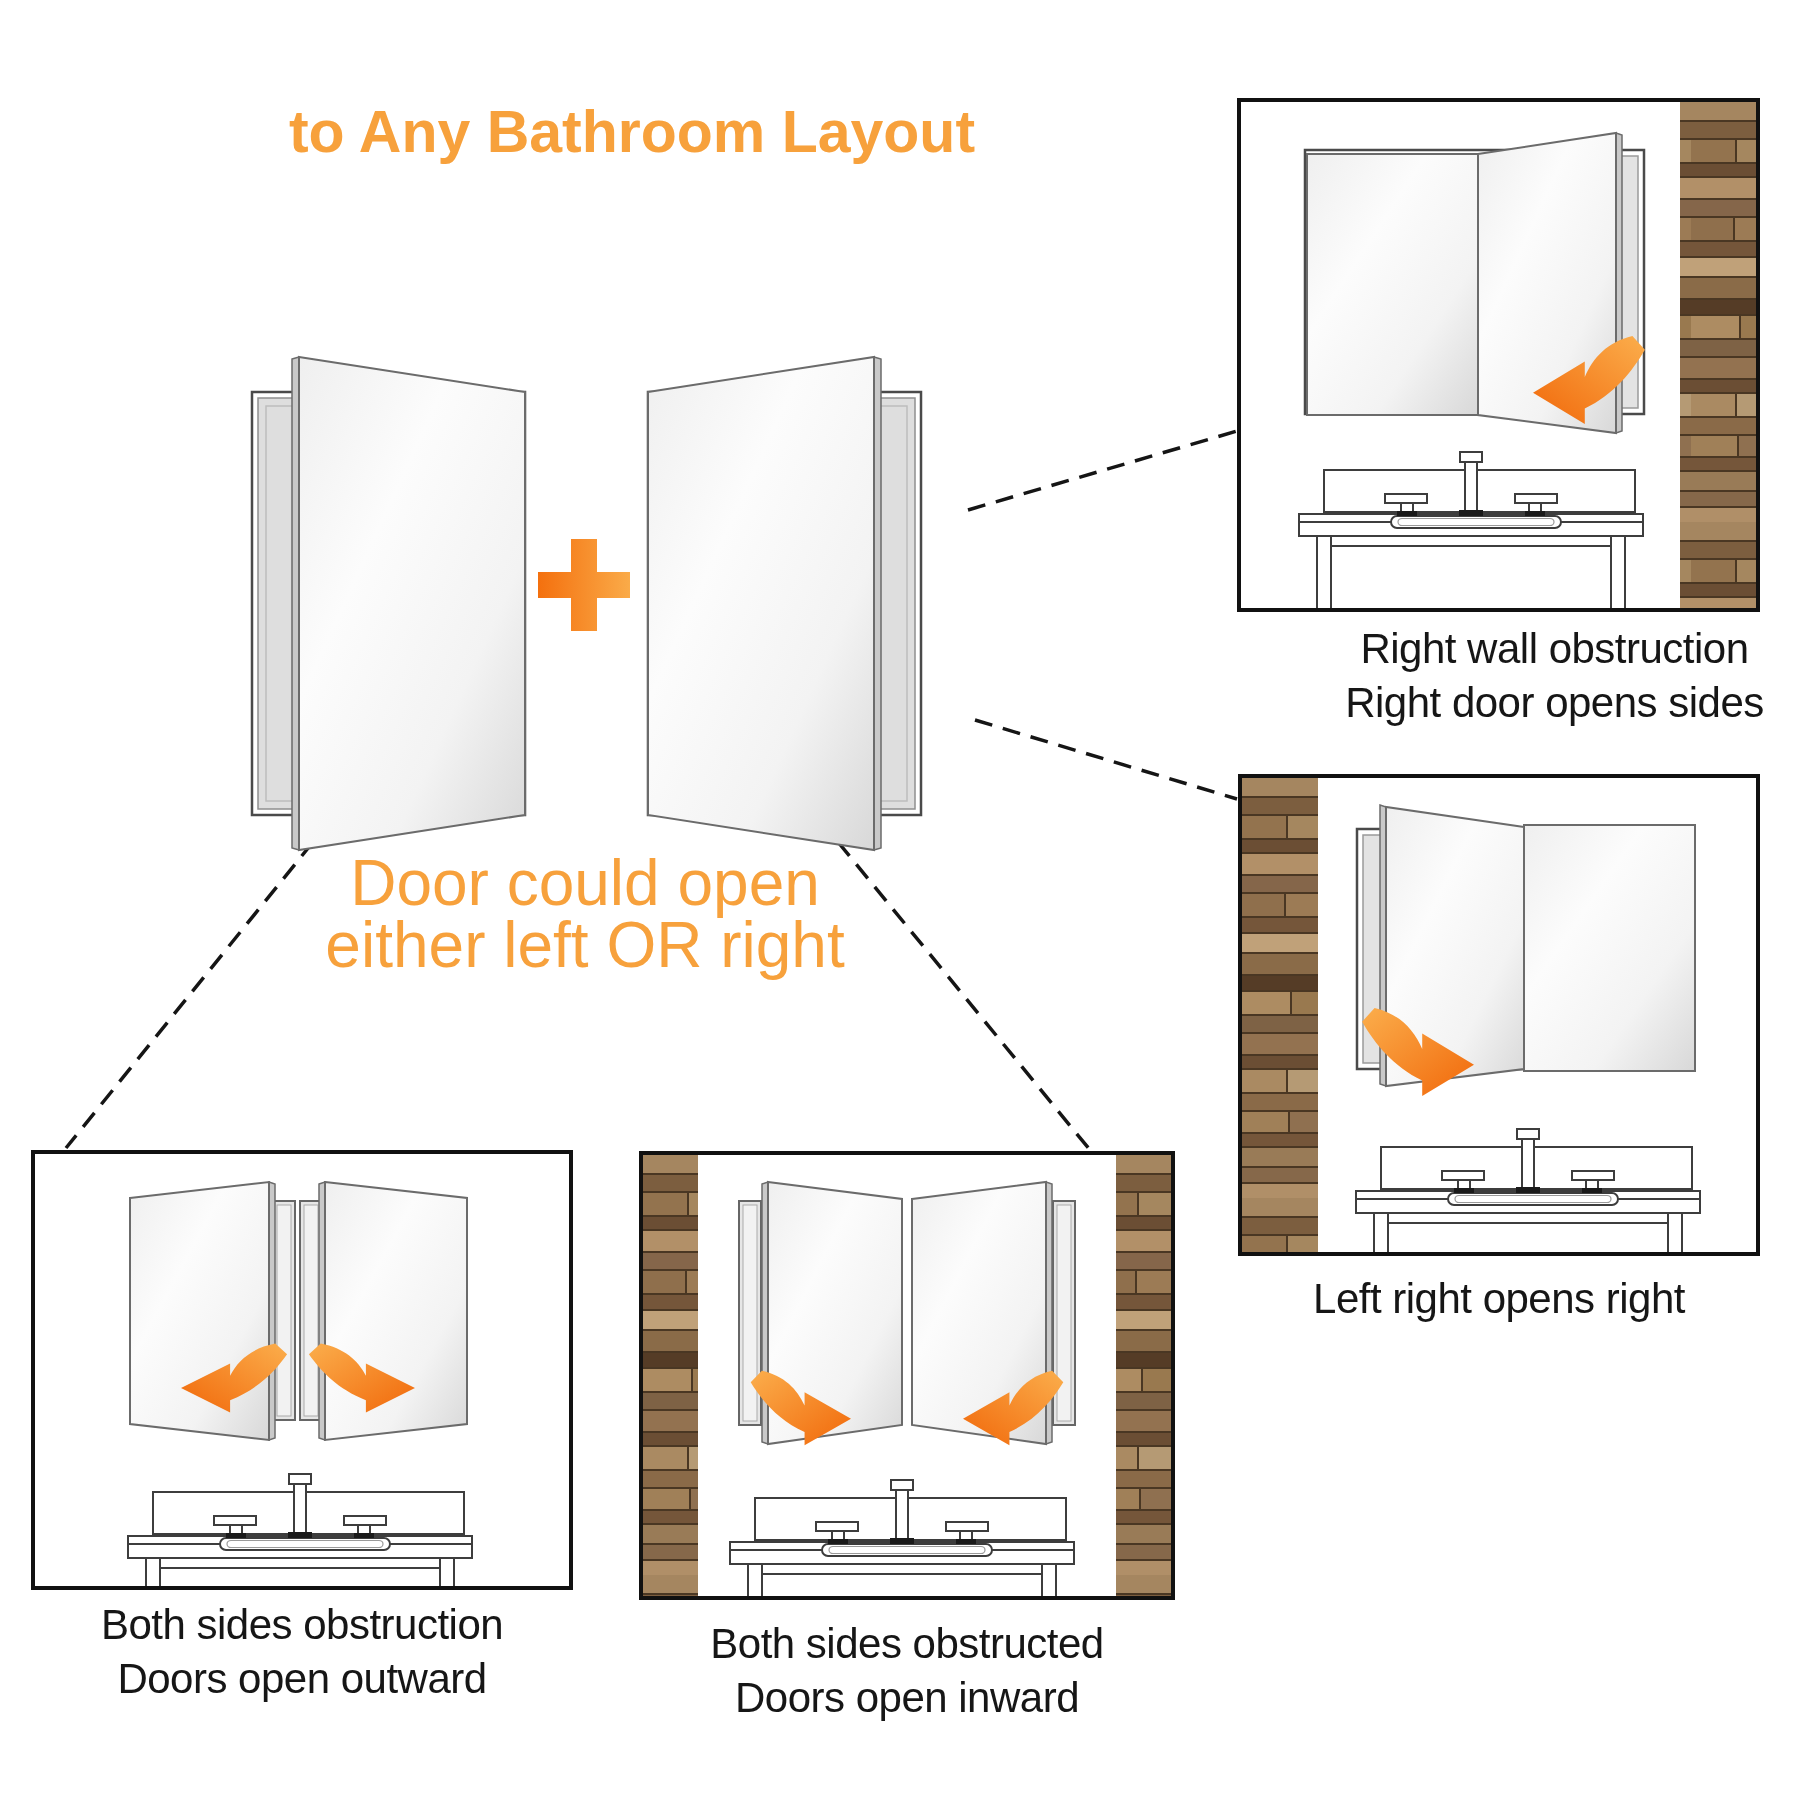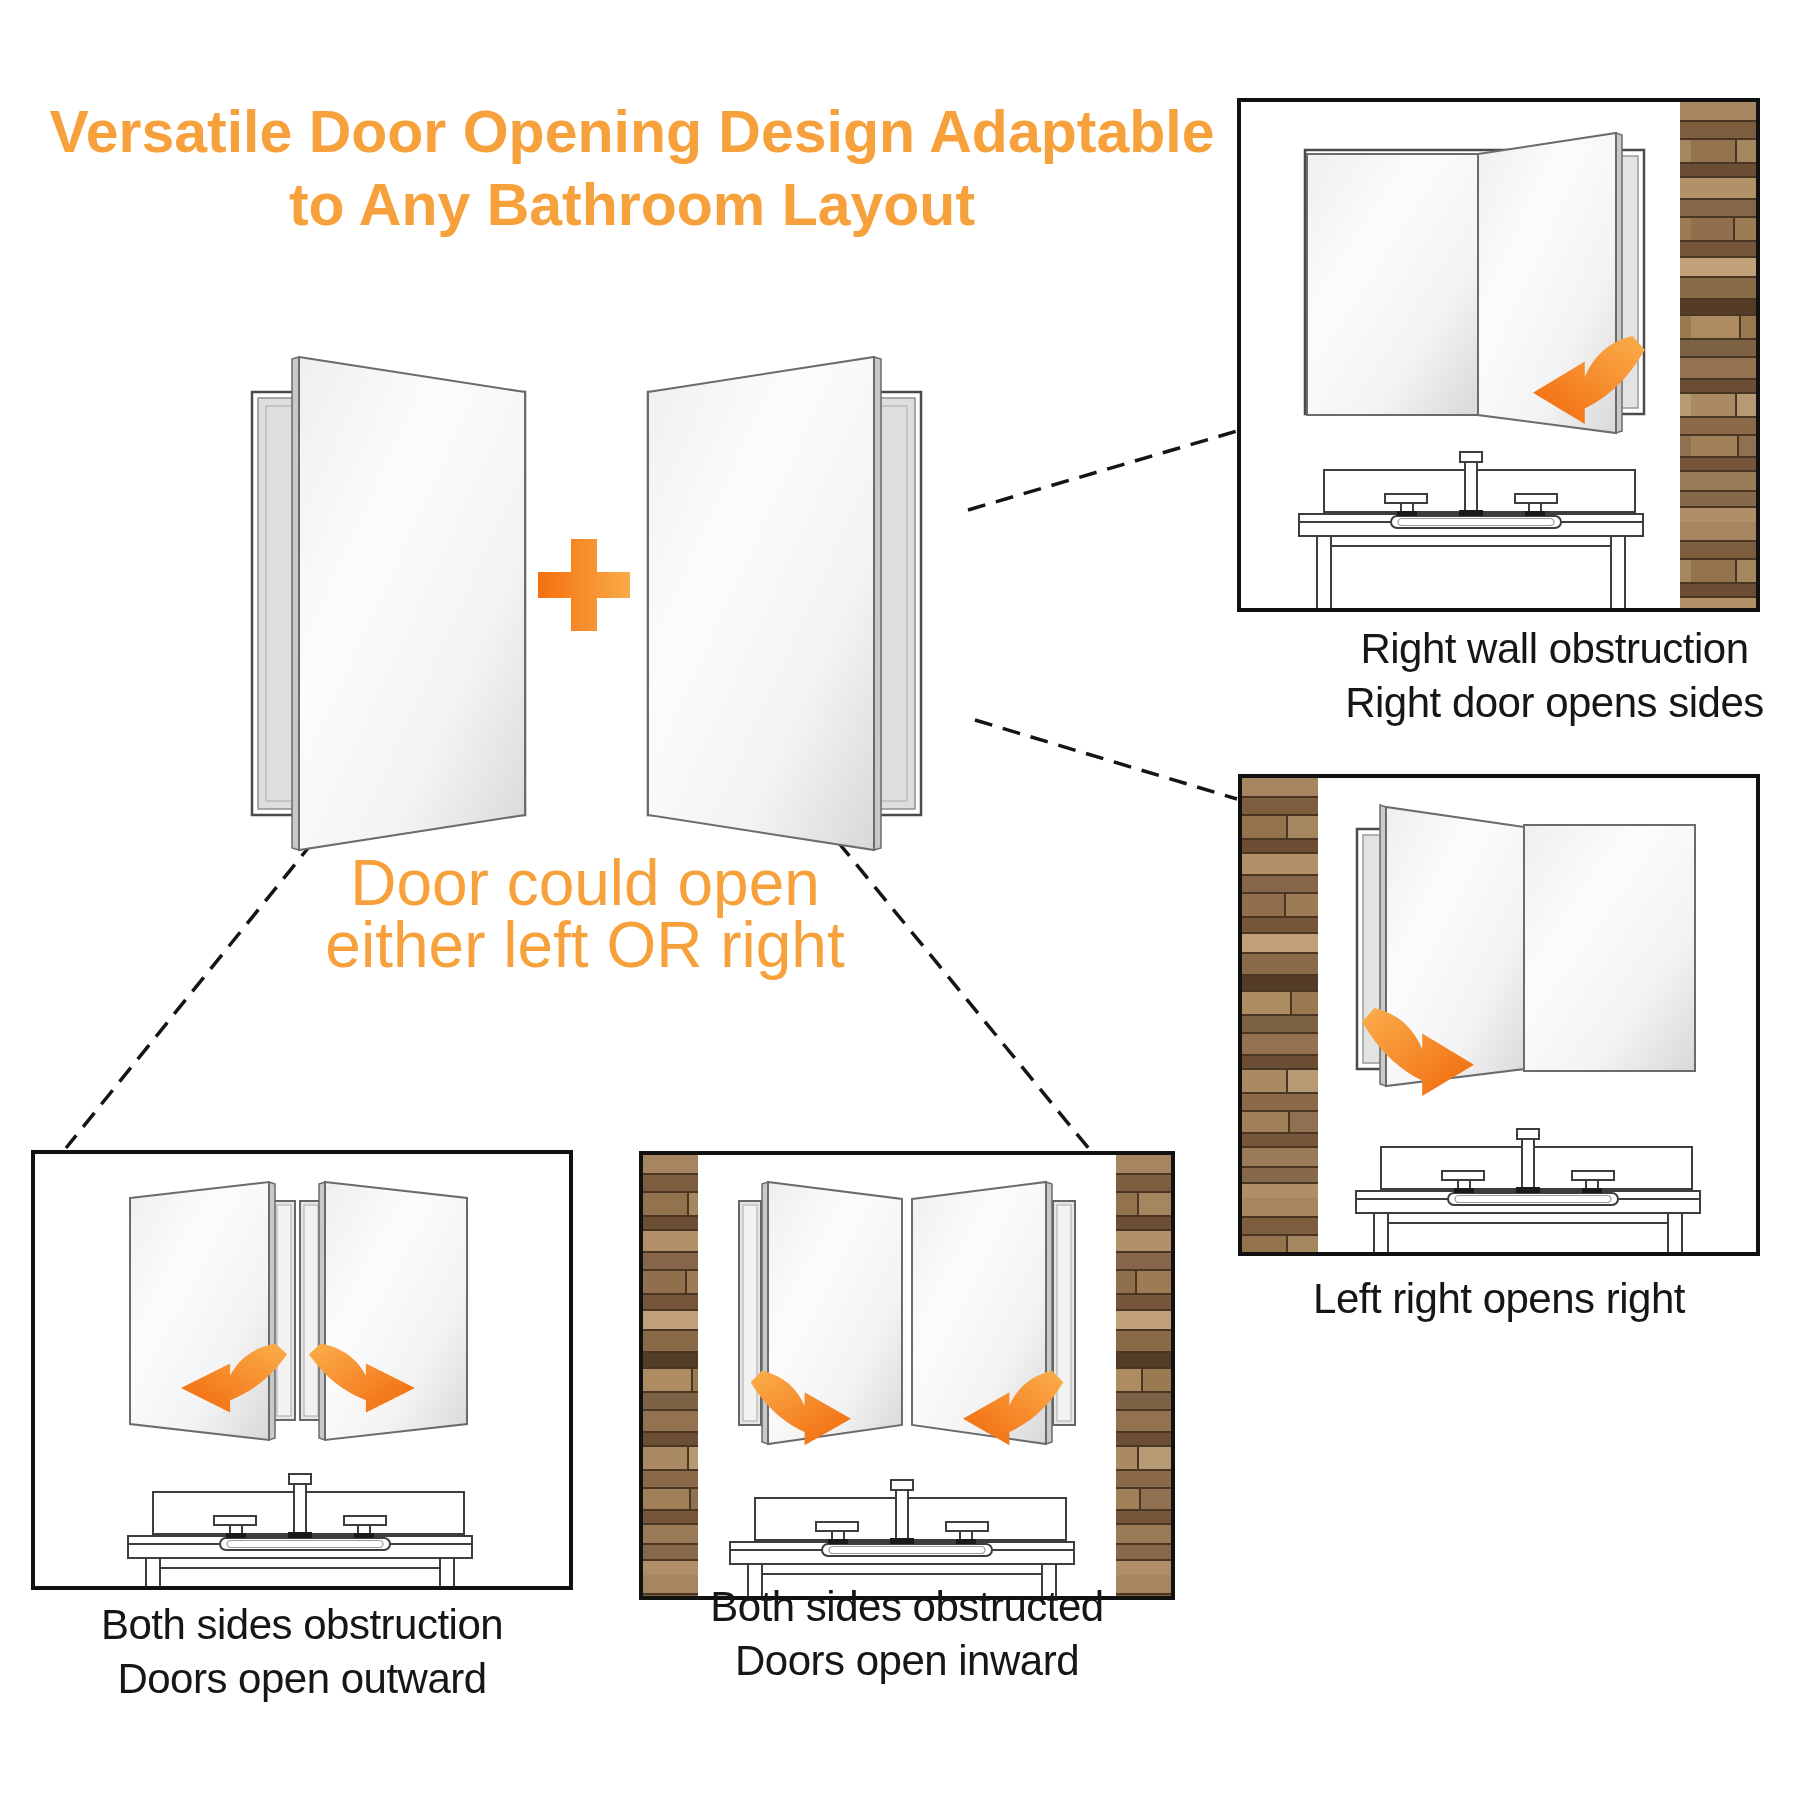--- a/index.html
+++ b/index.html
@@ -89,21 +89,20 @@
           <rect x="234" y="61" width="20" height="5"></rect>
         </g>
       </symbol>
       <symbol id="arrowL" viewBox="0 0 112 94" preserveAspectRatio="none">
         <path d="M 96,2 C 72,8 58,24 50,44 L 50,28 L 0,60 L 50,92 L 50,76 C 78,62 96,38 108,16 Z" fill="url(#arrowgrad)"></path>
       </symbol>
     </defs>
   </svg>
 
   <div class="title">
-    <div>Versatile Door Opening Design Adaptable</div>
     <div>to Any Bathroom Layout</div>
   </div>
 
   <svg style="position:absolute;left:0;top:0" width="1800" height="1800">
     <g stroke="#151515" stroke-width="3.5" stroke-dasharray="18 11">
       <line x1="968" y1="510" x2="1237" y2="431"></line>
       <line x1="975" y1="720" x2="1237" y2="799"></line>
       <line x1="313" y1="842" x2="66" y2="1148"></line>
       <line x1="838" y1="842" x2="1090" y2="1150"></line>
     </g>
@@ -209,18 +208,18 @@
         <polygon points="403,27 409,29 409,287 403,289" fill="#c9c9c9" stroke="#6b6b6b" stroke-width="1.5"></polygon>
         <polygon points="269,44 403,27 403,289 269,270" fill="url(#doorgrad)" stroke="#6b6b6b" stroke-width="2"></polygon>
       </g>
       <g transform="translate(208,214) scale(-1,1)">
         <use href="#arrowL" width="104" height="78"></use>
       </g>
       <use href="#arrowL" x="320" y="214" width="104" height="78"></use>
       <use href="#vanity" x="79" y="323" width="360" height="160"></use>
     </svg>
   </div>
-  <div class="caption" style="left:639px;top:1580px;width:536px;">
+  <div class="caption" style="left:639px;top:1617px;width:536px;">
     <div>Both sides obstructed</div>
     <div>Doors open inward</div>
   </div>
 
 </div>
 
 </body></html>

